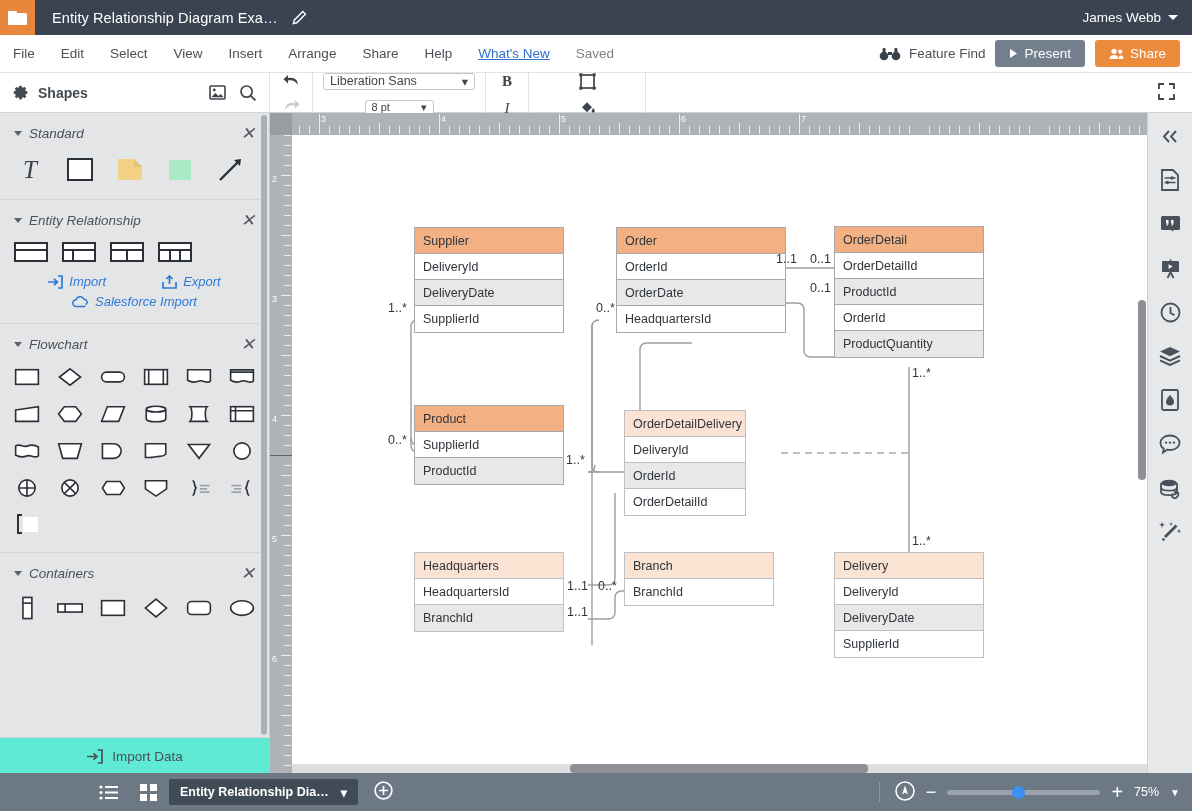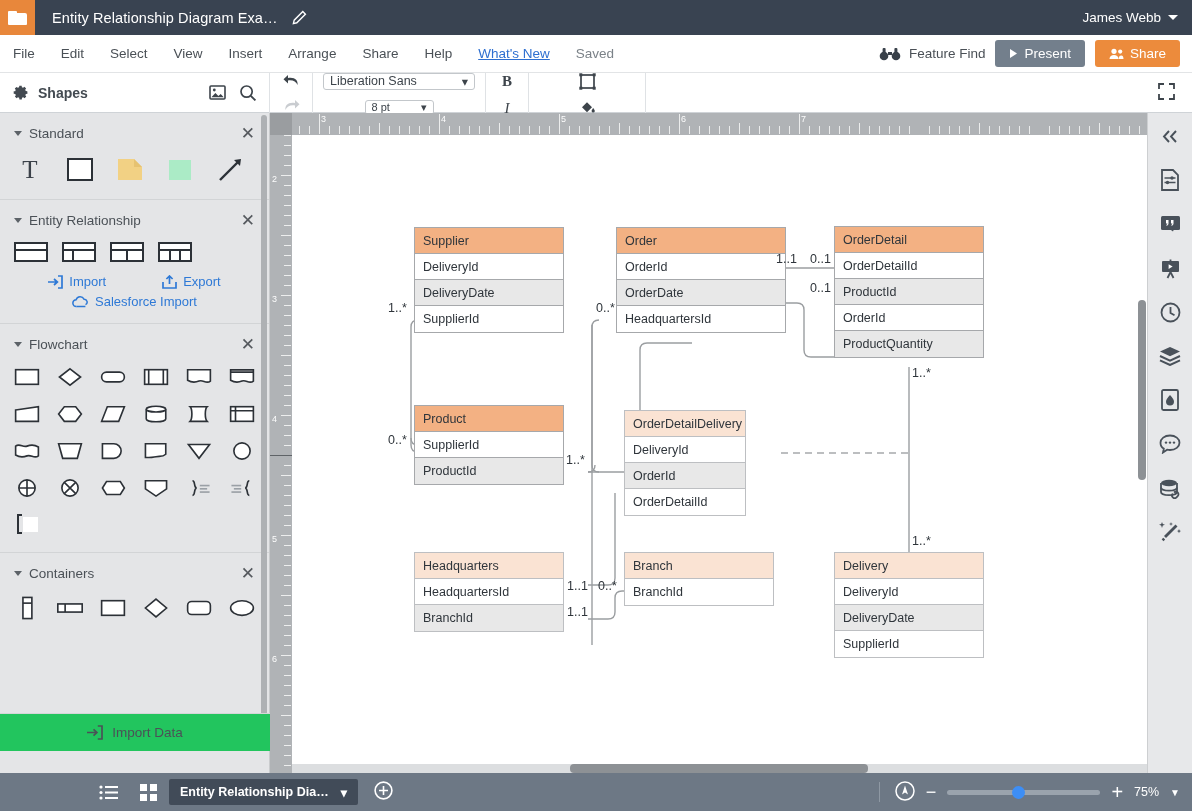--- a/index.html
+++ b/index.html
@@ -64,33 +64,33 @@
   .more-txt { font-size:10px; color:#6c737a; letter-spacing:.4px;}
   .linewt { border:1px solid #c3c7cb; border-radius:3px; height:23px; display:flex;
       align-items:center; background:#fff; }
   .lw-a { width:52px; display:flex; align-items:center; justify-content:center; gap:4px;}
   .lw-b { width:42px; border-left:1px solid #d7dadd; font-size:11.5px; color:#3d444b;
       display:flex; align-items:center; justify-content:center; gap:3px;}
 
   
   .leftpanel { position:absolute; left:0; top:113px; width:270px; height:660px;
       background:#e4e5e7; border-right:1px solid #c9cbcd; overflow:hidden; }
-  .section { border-bottom:1px solid #d2d4d6; padding:0 0 14px 0; }
+  .section { border-bottom:1px solid #d2d4d6; padding:0 0 14px 0;font-style:italic; }
   .sec-head { display:flex; align-items:center; height:40px; padding:0 14px; }
   .sec-tri { width:0;height:0;border-left:4.5px solid transparent;border-right:4.5px solid transparent;
       border-top:5.5px solid #5c6268; margin-right:7px; }
   .sec-title { font-size:13.5px; color:#4b5157; }
   .sec-x { margin-left:auto; color:#55595e; font-size:17px; line-height:1; }
   .shape-row { display:flex; padding:0 14px; gap:18px; align-items:center; }
   .shape-row.tight { gap:17px; margin-bottom:11px; }
   .lnk-row { display:flex; justify-content:center; gap:56px; margin-top:10px; }
   .lnk { color:#2e79d6; font-size:13px; display:flex; align-items:center; gap:6px;}
   .lnk-row2 { display:flex; justify-content:center; margin-top:5px; }
-  .importdata { position:absolute; left:0; top:713px; width:270px; height:38px;
-      background:#22c55e; border-top:1px solid #d4d6d8; display:flex; align-items:center;
+  .importdata { position:absolute; left:0; top:737px; width:270px; height:38px;
+      background:#5eead4; border-top:1px solid #d4d6d8; display:flex; align-items:center;
       justify-content:center; gap:9px; font-size:13.5px; color:#4b5157; }
   .lp-scroll { position:absolute; right:2px; top:2px; width:6px; height:620px;
       background:#aeb1b4; border-radius:3px; }
 
   
   .rulerCorner { position:absolute; left:270px; top:113px; width:22px; height:22px;
       background:#9a9da0; }
   .rulerH { position:absolute; left:292px; top:113px; width:855px; height:22px;
       background:#b0b3b6; overflow:hidden; }
   .rulerV { position:absolute; left:270px; top:135px; width:22px; height:638px;

